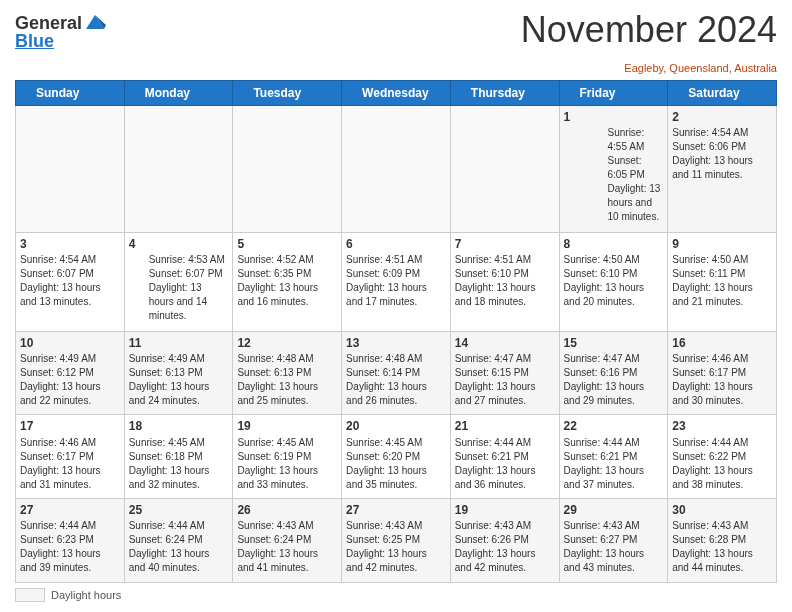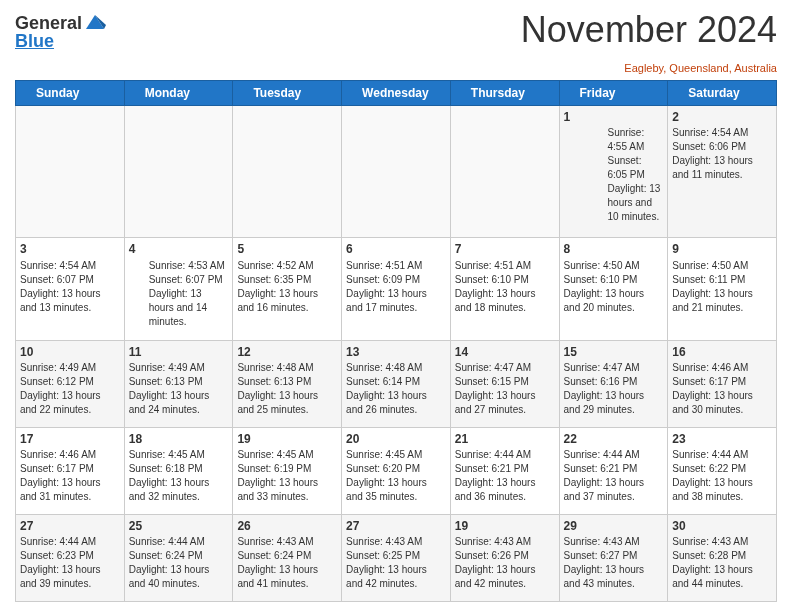--- a/index.html
+++ b/index.html
@@ -342,13 +342,17 @@
           <td>
             <span class="day-num">30</span>
             <div class="day-info" style="white-space: pre-line;">Sunrise: 4:43 AM
 Sunset: 6:28 PM
 Daylight: 13 hours and 44 minutes.</div>
           </td>
         </tr>
       </tbody>
   </table>
 
+  <div class="legend">
+    <div class="legend-box"></div>
+    <span>Daylight hours</span>
+  </div>
 </div>
 
 </body></html>

